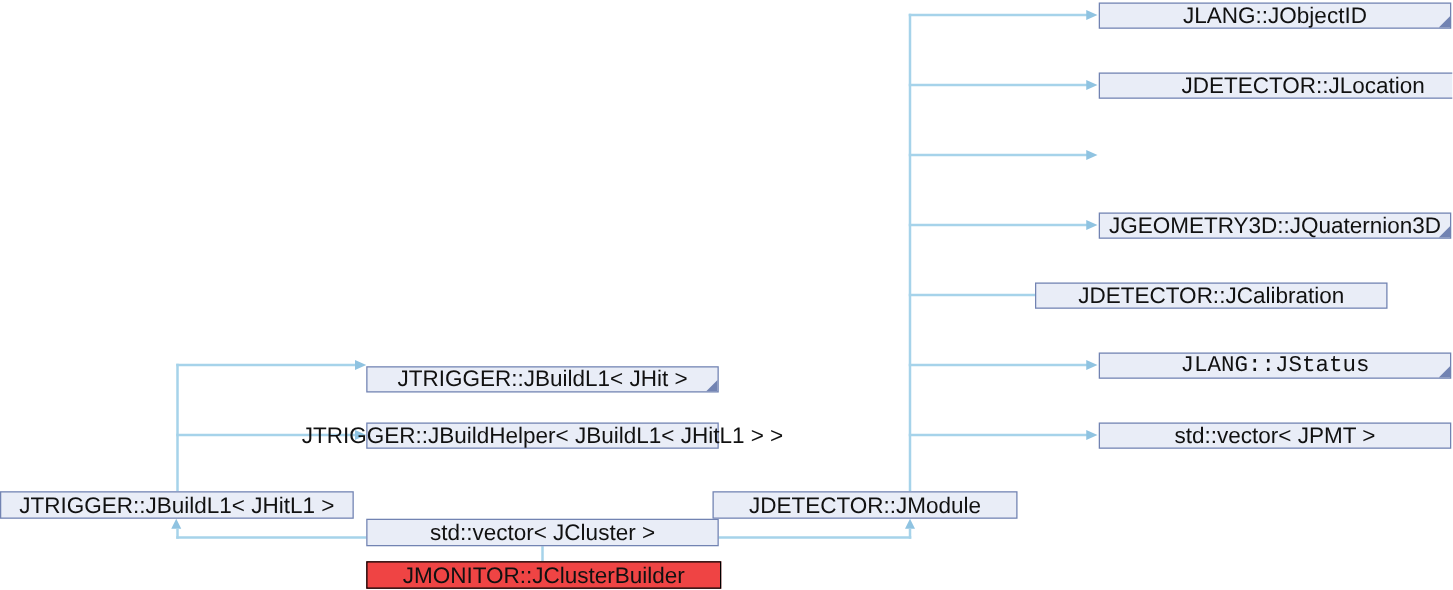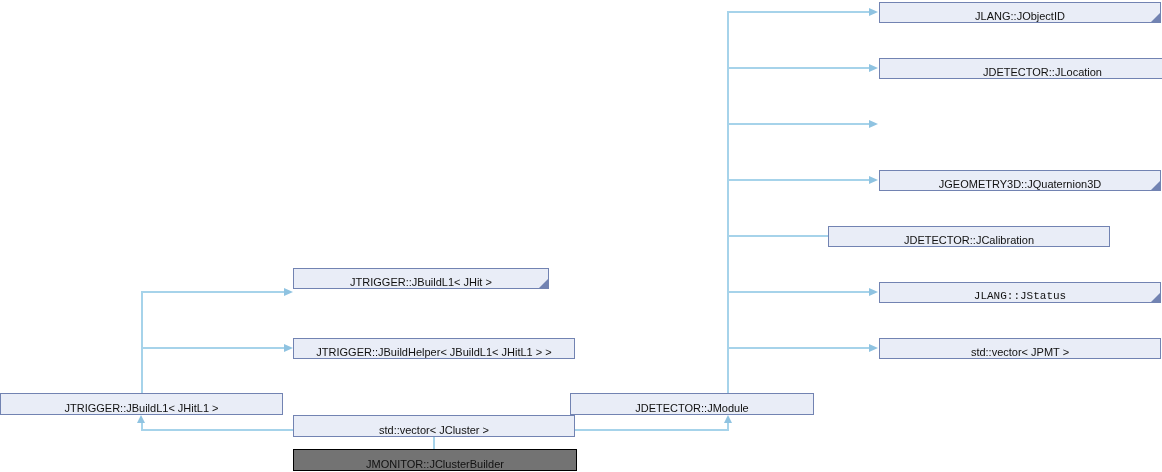--- a/index.html
+++ b/index.html
@@ -8,27 +8,27 @@
     width:1162px;height:472px;
     background:#ffffff;
     font-family:"Liberation Sans","DejaVu Sans",sans-serif;
     overflow:hidden;
   }
   .node{
     position:absolute;
     box-sizing:border-box;
     background:#e9edf7;
     border:1px solid #7283b2;
-    display:flex;align-items:flex-end;justify-content:center;
-    font-size:11px;color:#111111;
+    display:flex;align-items:center;justify-content:center;
+    font-size:18px;color:#111111;
     white-space:nowrap;
     cursor:pointer;
   }
   .node.main{
-    background:#737373;
+    background:#ef4444;
     border:1.5px solid #000000;
     cursor:default;
   }
   .fold{
     position:absolute;right:0;bottom:0;
     width:0;height:0;
     border-left:9px solid transparent;
     border-bottom:9px solid #7283b2;
   }
   .h-line,.v-line{position:absolute;background:#a6d3ea;}
@@ -108,21 +108,21 @@
     <span>JDETECTOR::JCalibration</span>
   </div>
   <div class="node" style="left:879px;top:282px;width:282px;height:21px;font-family:Liberation Mono, monospace;">
     <span>JLANG::JStatus</span>
     <span class="fold"></span>
   </div>
   <div class="node" style="left:879px;top:338px;width:282px;height:21px;">
     <span>std::vector&lt; JPMT &gt;</span>
   </div>
 
-  <div class="node" style="left:293px;top:268px;width:256px;height:21px;">
+  <div class="node" style="left:293px;top:293px;width:282px;height:21px;">
     <span>JTRIGGER::JBuildL1&lt; JHit &gt;</span>
     <span class="fold"></span>
   </div>
   <div class="node" style="left:293px;top:338px;width:282px;height:21px;">
     <span>JTRIGGER::JBuildHelper&lt; JBuildL1&lt; JHitL1 &gt; &gt;</span>
   </div>
 
   <div class="node" style="left:0px;top:393px;width:283px;height:22px;">
     <span>JTRIGGER::JBuildL1&lt; JHitL1 &gt;</span>
   </div>

